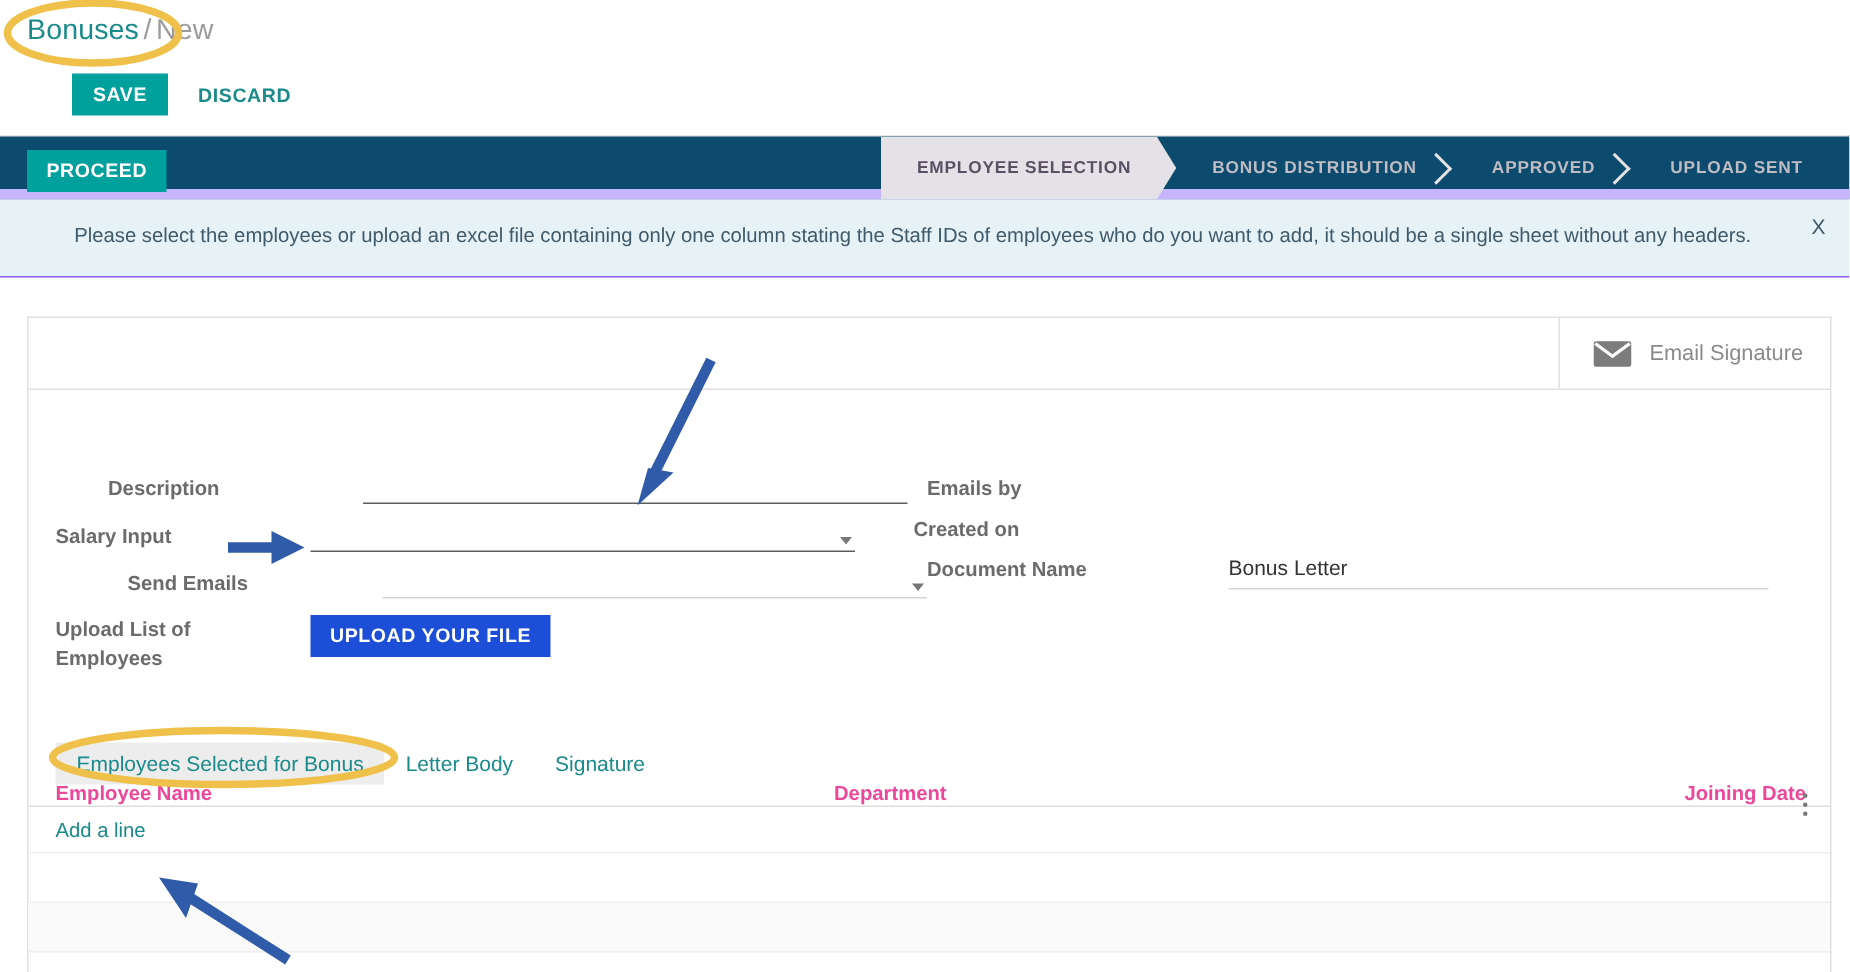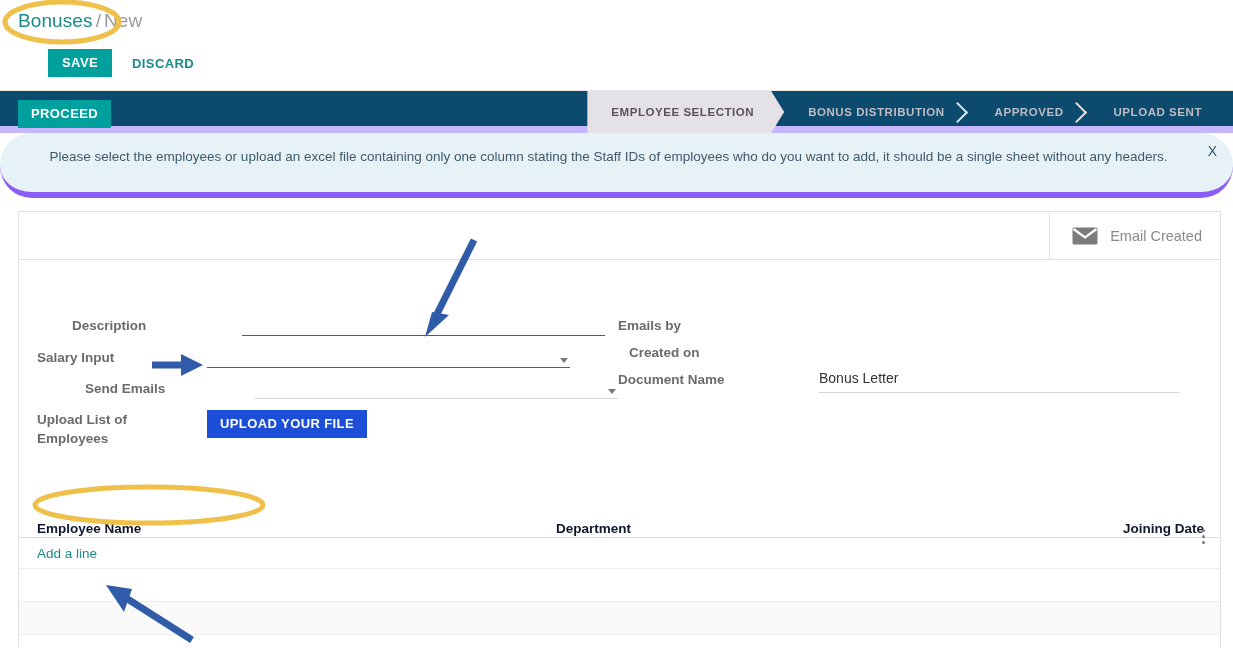--- a/index.html
+++ b/index.html
@@ -134,25 +134,24 @@
     padding-right: 30px;
   }
   .stage.active::after { display: none; }
 
   
   .alert {
     position: absolute;
     left: 0;
     top: 133px;
     width: 1233px;
-    height: 65px;
+    height: 52px;
     background: #e7f2f7;
     box-sizing: border-box;
-    border-bottom: 6px solid #8b5cf6;
-    border-radius: 32px;
+    border-bottom: 1px solid #8b5cf6;
   }
   .alert-text {
     position: absolute;
     left: 32px;
     right: 48px;
     top: 13px;
     font-size: 13.5px;
     line-height: 21px;
     color: #3e5a6b;
     text-align: center;
@@ -286,21 +285,21 @@
   .tbl-head {
     display: flex;
     align-items: center;
     border-bottom: 1px solid #dddddd;
     padding: 0 0 9px 0;
     position: relative;
   }
   .th {
     font-size: 13.5px;
     font-weight: bold;
-    color: #0f172a;
+    color: #ec4899;
   }
   .th.c1 { position: absolute; left: 18px; }
   .th.c2 { position: absolute; left: 537px; }
   .th.c3 { position: absolute; left: 1065px; width: 120px; text-align: right; }
   .kebab {
     position: absolute;
     right: 14px;
     top: 1px;
     width: 4px;
     cursor: pointer;
@@ -365,21 +364,21 @@
 <div class="card">
 
   <div class="card-topbar">
     <div class="email-template-btn">
       <span class="envelope">
         <svg width="26" height="18" viewBox="0 0 26 18">
           <rect x="0.5" y="0.5" width="25" height="17" rx="1.5" fill="#7c7c7c"></rect>
           <path d="M1.5 2 L13 10.5 L24.5 2" fill="none" stroke="#ffffff" stroke-width="2.2"></path>
         </svg>
       </span>
-      <span class="label">Email Created</span>
+      <span class="label">Email Signature</span>
     </div>
   </div>
 
   <div class="form">
 
     <div class="field-row" style="left:18px; top:56px;">
       <div class="flabel" style="width:170px;margin-left:35px;">Description</div>
       <div class="finput" style="width:363px;">
         <div class="fvalue" style="height:13px;"></div>
         <div class="fline"></div>
@@ -407,34 +406,39 @@
     <div class="field-row" style="left:18px; top:150px;">
       <div class="flabel" style="width:170px; padding-right:15px; box-sizing:border-box;">Upload List of Employees</div>
       <button class="btn-upload">UPLOAD YOUR FILE</button>
     </div>
 
     <div class="field-row" style="left:599px; top:56px;">
       <div class="flabel" style="width:172px;">Emails by</div>
       <div class="fvalue" style="width:360px;"></div>
     </div>
 
-    <div class="field-row" style="left:610px; top:83px;">
+    <div class="field-row" style="left:590px; top:83px;">
       <div class="flabel" style="width:172px;">Created on</div>
       <div class="fvalue" style="width:360px;"></div>
     </div>
 
     <div class="field-row" style="left:599px; top:110px;">
       <div class="flabel" style="width:201px;">Document Name</div>
       <div class="finput" style="width:360px;">
         <div class="fvalue">Bonus Letter</div>
         <div class="fline light"></div>
       </div>
     </div>
   </div>
 
+  <div class="tabs">
+    <div class="tab active">Employees Selected for Bonus</div>
+    <div class="tab">Letter Body</div>
+    <div class="tab">Signature</div>
+  </div>
 
   <div class="tbl">
     <div class="tbl-head">
       <div class="th c1">Employee Name</div>
       <div class="th c2">Department</div>
       <div class="th c3">Joining Date</div>
       <div class="kebab">
           <i></i>
           <i></i>
           <i></i>

